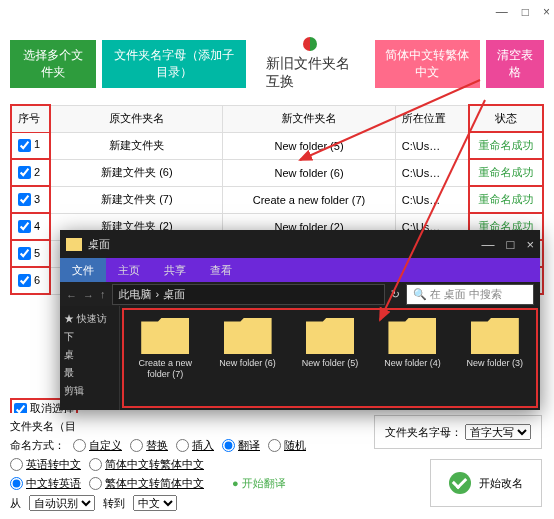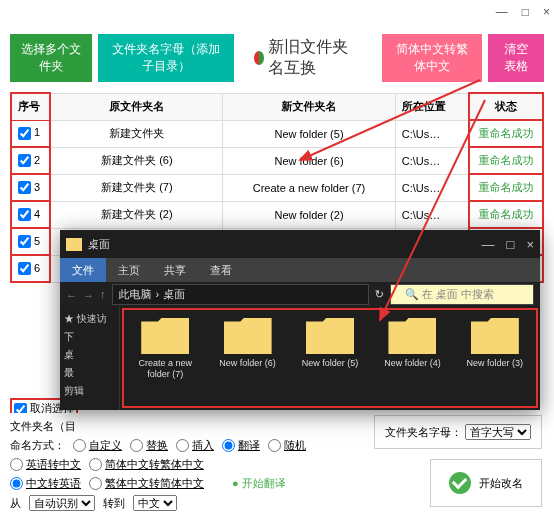--- a/index.html
+++ b/index.html
@@ -3,49 +3,49 @@
 <meta charset="utf-8">
 <style>
 * { margin: 0; padding: 0; box-sizing: border-box; font-family: "Microsoft YaHei", sans-serif; }
 body { width: 554px; height: 519px; background: #fff; font-size: 11px; overflow: hidden; position: relative; }
 .titlebar { height: 24px; display: flex; justify-content: flex-end; align-items: center; padding-right: 4px; gap: 14px; }
 .titlebar span { font-size: 12px; color: #555; }
 .toolbar { display: flex; gap: 6px; padding: 6px 10px; align-items: center; }
 .btn { padding: 7px 10px; color: #fff; font-size: 12px; border: none; cursor: pointer; }
 .btn-green { background: #2e9c3d; }
 .btn-cyan { background: #00b8a4; }
-.btn-swap { background: #fff; color: #333; font-size: 16px; padding: 7px 8px; display: flex; align-items: center; gap: 4px; }
+.btn-swap { background: #fff; color: #333; font-size: 14px; padding: 7px 8px; display: flex; align-items: center; gap: 4px; flex-direction: column; }
 .swap-icon { width: 14px; height: 14px; border-radius: 50%; background: conic-gradient(#2e9c3d 0 50%, #e03030 50% 100%); }
 .btn-pink { background: #ff6b8a; }
 .btn-red { background: #ec4899; }
 .spacer { flex: 1; }
 .table-wrap { padding: 0 10px; }
 table { width: 100%; border-collapse: collapse; }
 th, td { border: 1px solid #ddd; padding: 5px 6px; text-align: left; font-size: 11px; }
-th { background: #f8f8f8; font-weight: bold; }
+th { background: #f8f8f8; font-weight: normal; }
 .col-sel { width: 32px; border: 2px solid #e03030; }
 th.col-sel { border-bottom: 1px solid #e03030; }
 td.col-sel { border-top: none; }
 .col-orig { width: 140px; text-align: center; }
 .col-new { width: 140px; text-align: center; }
 .col-loc { width: 60px; }
 .col-stat { width: 60px; border: 2px solid #e03030; text-align: center; }
 .col-stat span { color: #2e9c3d; }
 input[type=checkbox] { vertical-align: middle; }
 .explorer { position: absolute; top: 230px; left: 60px; width: 480px; height: 180px; background: #1e1e1e; color: #ddd; box-shadow: 0 4px 20px rgba(0,0,0,.5); z-index: 10; }
 .ex-title { height: 28px; background: #1e1e1e; display: flex; align-items: center; padding: 0 6px; font-size: 11px; }
 .ex-title .folder-icon { width: 16px; height: 13px; background: #f7d774; margin-right: 6px; }
 .ex-title .right { margin-left: auto; display: flex; gap: 12px; color: #ccc; font-size: 13px; }
-.ex-tabs { height: 24px; background: #404040; display: flex; align-items: center; font-size: 11px; }
+.ex-tabs { height: 24px; background: #6d28d9; display: flex; align-items: center; font-size: 11px; }
 .ex-tab { padding: 0 12px; height: 100%; display: flex; align-items: center; color: #ddd; }
 .ex-tab.active { background: #3b6fb6; color: #fff; }
 .ex-addr { height: 24px; background: #202020; display: flex; align-items: center; padding: 0 6px; gap: 6px; font-size: 11px; }
 .ex-addr .nav { color: #888; }
 .ex-addr .path { flex: 1; border: 1px solid #444; padding: 2px 6px; background: #191919; display: flex; align-items: center; gap: 4px; }
-.ex-addr .search { width: 144px; border: 1px solid #444; padding: 2px 14px; background: #fef9c3; color: #888; }
+.ex-addr .search { width: 128px; border: 1px solid #444; padding: 2px 6px; background: #ffffff; color: #888; }
 .ex-body { display: flex; height: 104px; }
 .ex-side { width: 60px; border-right: 1px solid #333; padding: 4px; overflow: hidden; }
 .ex-side div { font-size: 10px; color: #ccc; padding: 2px 0; white-space: nowrap; }
 .ex-main { flex: 1; display: flex; padding: 8px 4px; gap: 8px; border: 2px solid #e03030; margin: 2px; overflow: hidden; }
 .ex-folder { width: 76px; text-align: center; }
 .ex-folder .ficon { width: 48px; height: 36px; background: #f7d774; margin: 0 auto 4px; clip-path: polygon(0 10%, 35% 10%, 42% 0, 100% 0, 100% 100%, 0 100%); }
 .ex-folder .flabel { font-size: 9px; color: #ddd; line-height: 1.2; }
 .bottom { position: absolute; bottom: 0; left: 0; right: 0; padding: 4px 10px 6px; font-size: 11px; background: #fff; }
 .bottom .row { display: flex; align-items: center; gap: 8px; padding: 2px 0; }
 .radio-lbl, .check-lbl { display: flex; align-items: center; gap: 3px; text-decoration: underline; }

